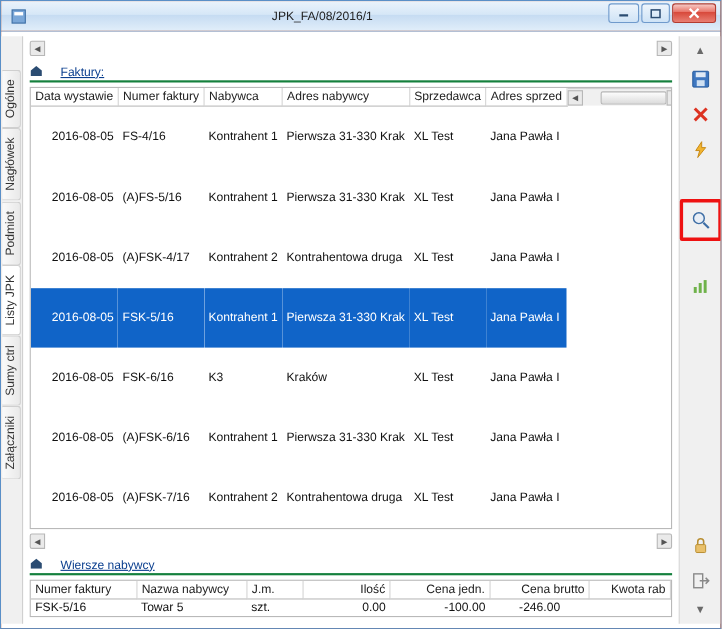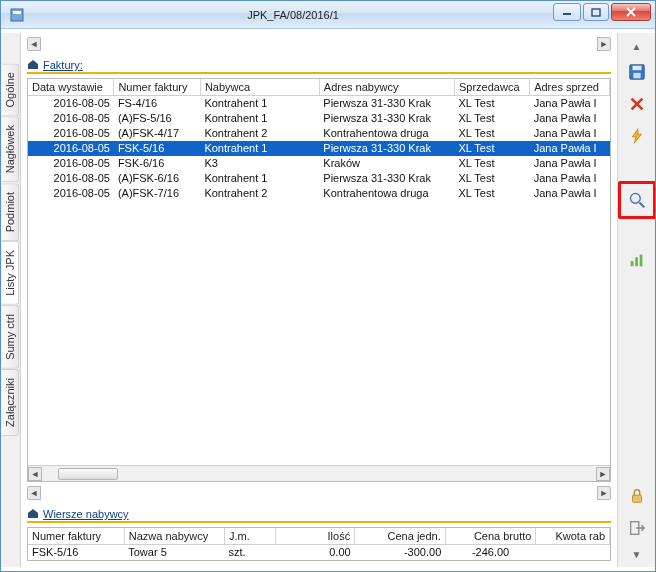--- a/index.html
+++ b/index.html
@@ -25,25 +25,25 @@
   
   .content{flex:1;display:flex;flex-direction:column;padding:4px 6px 6px 6px;gap:4px;min-width:0;}
 
   
   .scroll-strip{height:14px;display:flex;align-items:center;}
   .scroll-arrow{width:14px;height:14px;border:1px solid #b7b7b7;background:#eaeaea;display:flex;align-items:center;justify-content:center;font-size:9px;color:#555;}
   .scroll-arrow.left{border-radius:2px 0 0 2px;}
   .scroll-arrow.right{margin-left:auto;border-radius:0 2px 2px 0;}
 
   
-  .section-hdr{color:#0b3f8f;font-weight:normal;padding:2px 0 1px 0;border-bottom:2px solid #eab308;display:flex;align-items:center;gap:4px;margin-top:2px;}
+  .section-hdr{color:#0b3f8f;font-weight:normal;padding:2px 0 1px 0;border-bottom:2px solid #15803d;display:flex;align-items:center;gap:16px;margin-top:2px;}
   .section-hdr .label u{text-decoration:underline;}
 
   
-  .grid-wrap{flex:1;border:1px solid #b9b9b9;display:flex;flex-direction:column;min-height:0;overflow:hidden;}
+  .grid-wrap{flex:1;border:1px solid #b9b9b9;display:flex;flex-direction:row;min-height:0;overflow:hidden;}
   .grid{width:100%;border-collapse:collapse;font-size:11px;}
   .grid th{background:#fff;color:#222;font-weight:normal;text-align:left;padding:2px 4px;border-right:1px solid #d5d5d5;border-bottom:1px solid #cfcfcf;white-space:nowrap;overflow:hidden;}
   .grid td{padding:0 4px;border:none;white-space:nowrap;overflow:hidden;text-overflow:clip;color:#111;height:15px;line-height:15px;}
   .grid tbody tr{background:#fff;}
   .grid tbody tr.sel td{background:#1064c8;color:#fff;}
   .col-date{width:70px;}
   .col-num{width:80px;}
   .col-nab{width:110px;}
   .col-adr{width:125px;}
   .col-spr{width:65px;}
@@ -227,21 +227,21 @@
               <th style="width:80px;text-align:right">Cena brutto</th>
               <th style="width:65px;text-align:right">Kwota rab</th>
             </tr>
           </thead>
           <tbody id="wier-body">
               <tr>
                 <td style="text-align: left;">FSK-5/16</td>
                 <td style="text-align: left;">Towar 5</td>
                 <td style="text-align: left;">szt.</td>
                 <td style="text-align: right;">0.00</td>
-                <td style="text-align: right;">-300.00</td>
+                <td style="text-align: right;">-100.00</td>
                 <td style="text-align: center;">-246.00</td>
                 <td style="text-align: right;"></td>
               </tr>
             </tbody>
         </table>
       </div>
     </div>
 
     <div class="right-bar">
       <div class="chev">▲</div>

